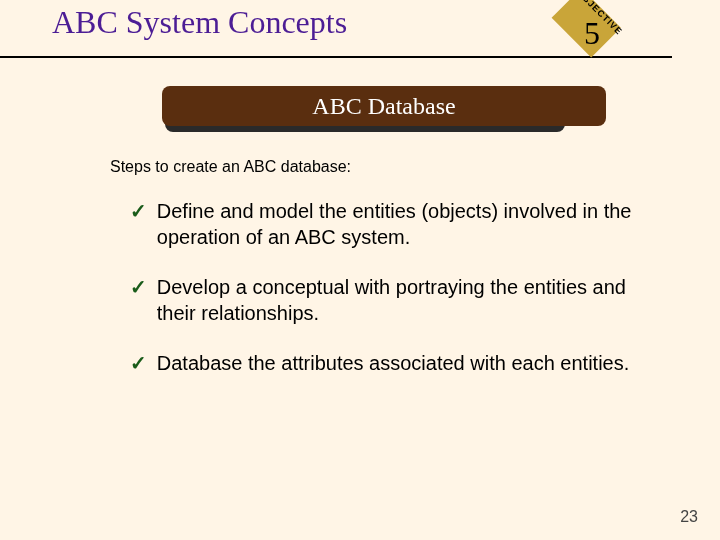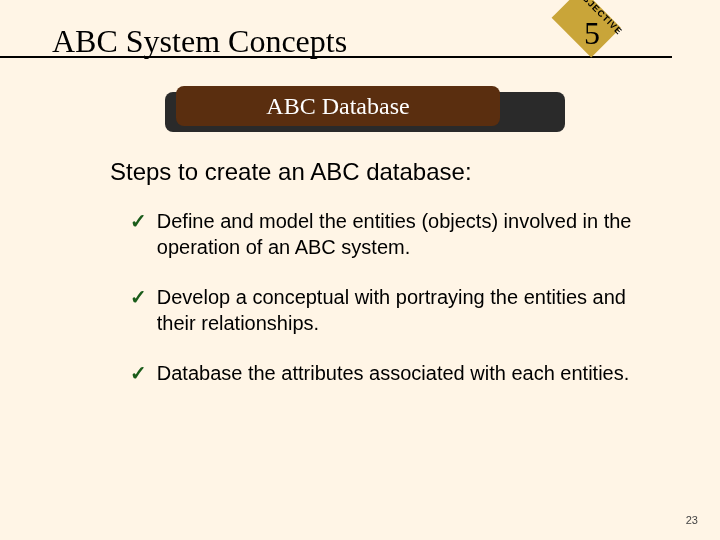--- a/index.html
+++ b/index.html
@@ -13,25 +13,25 @@
   }
   .header {
     position: relative;
     height: 58px;
     border-bottom: 2px solid #000;
     margin: 0 48px 0 0;
   }
   .title {
     position: absolute;
     left: 52px;
-    top: 23px;
+    top: 4px;
     font-family: "Times New Roman", serif;
     font-size: 32px;
     font-weight: normal;
-    color: #000000;
+    color: #4c1d95;
   }
   .badge-wrap {
     position: absolute;
     right: 62px;
     top: 0px;
     width: 56px;
     height: 54px;
     transform: rotate(45deg);
   }
   .badge-block {
@@ -70,38 +70,38 @@
     position: absolute;
     left: 5px;
     top: 6px;
     width: 400px;
     height: 40px;
     background: #2a2a2a;
     border-radius: 8px;
   }
   .subtitle-front {
     position: absolute;
-    left: 16px;
+    left: 2px;
     top: 0;
-    width: 324px;
+    width: 444px;
     height: 40px;
     background: #5a2e0f;
     border-radius: 8px;
     color: #fff;
     font-family: "Times New Roman", serif;
     font-size: 24px;
     display: flex;
     align-items: center;
     justify-content: center;
   }
   .content {
     margin: 32px 70px 0 110px;
   }
   .intro {
-    font-size: 24px;
+    font-size: 16px;
     color: #000;
     margin-bottom: 22px;
   }
   .bullet {
     display: flex;
     align-items: flex-start;
     margin: 0 0 24px 20px;
     font-size: 20px;
     color: #000;
     line-height: 1.3;
@@ -110,21 +110,21 @@
     color: #1a5c1a;
     font-weight: bold;
     margin-right: 10px;
     flex-shrink: 0;
     font-size: 20px;
   }
   .page-num {
     position: absolute;
     right: 22px;
     bottom: 14px;
-    font-size: 11px;
+    font-size: 16px;
     color: #444;
   }
 </style>
 </head>
 <body>
 
 <div class="header">
   <div class="title">ABC System Concepts</div>
   <div class="badge-wrap">
     <div class="badge-block">

